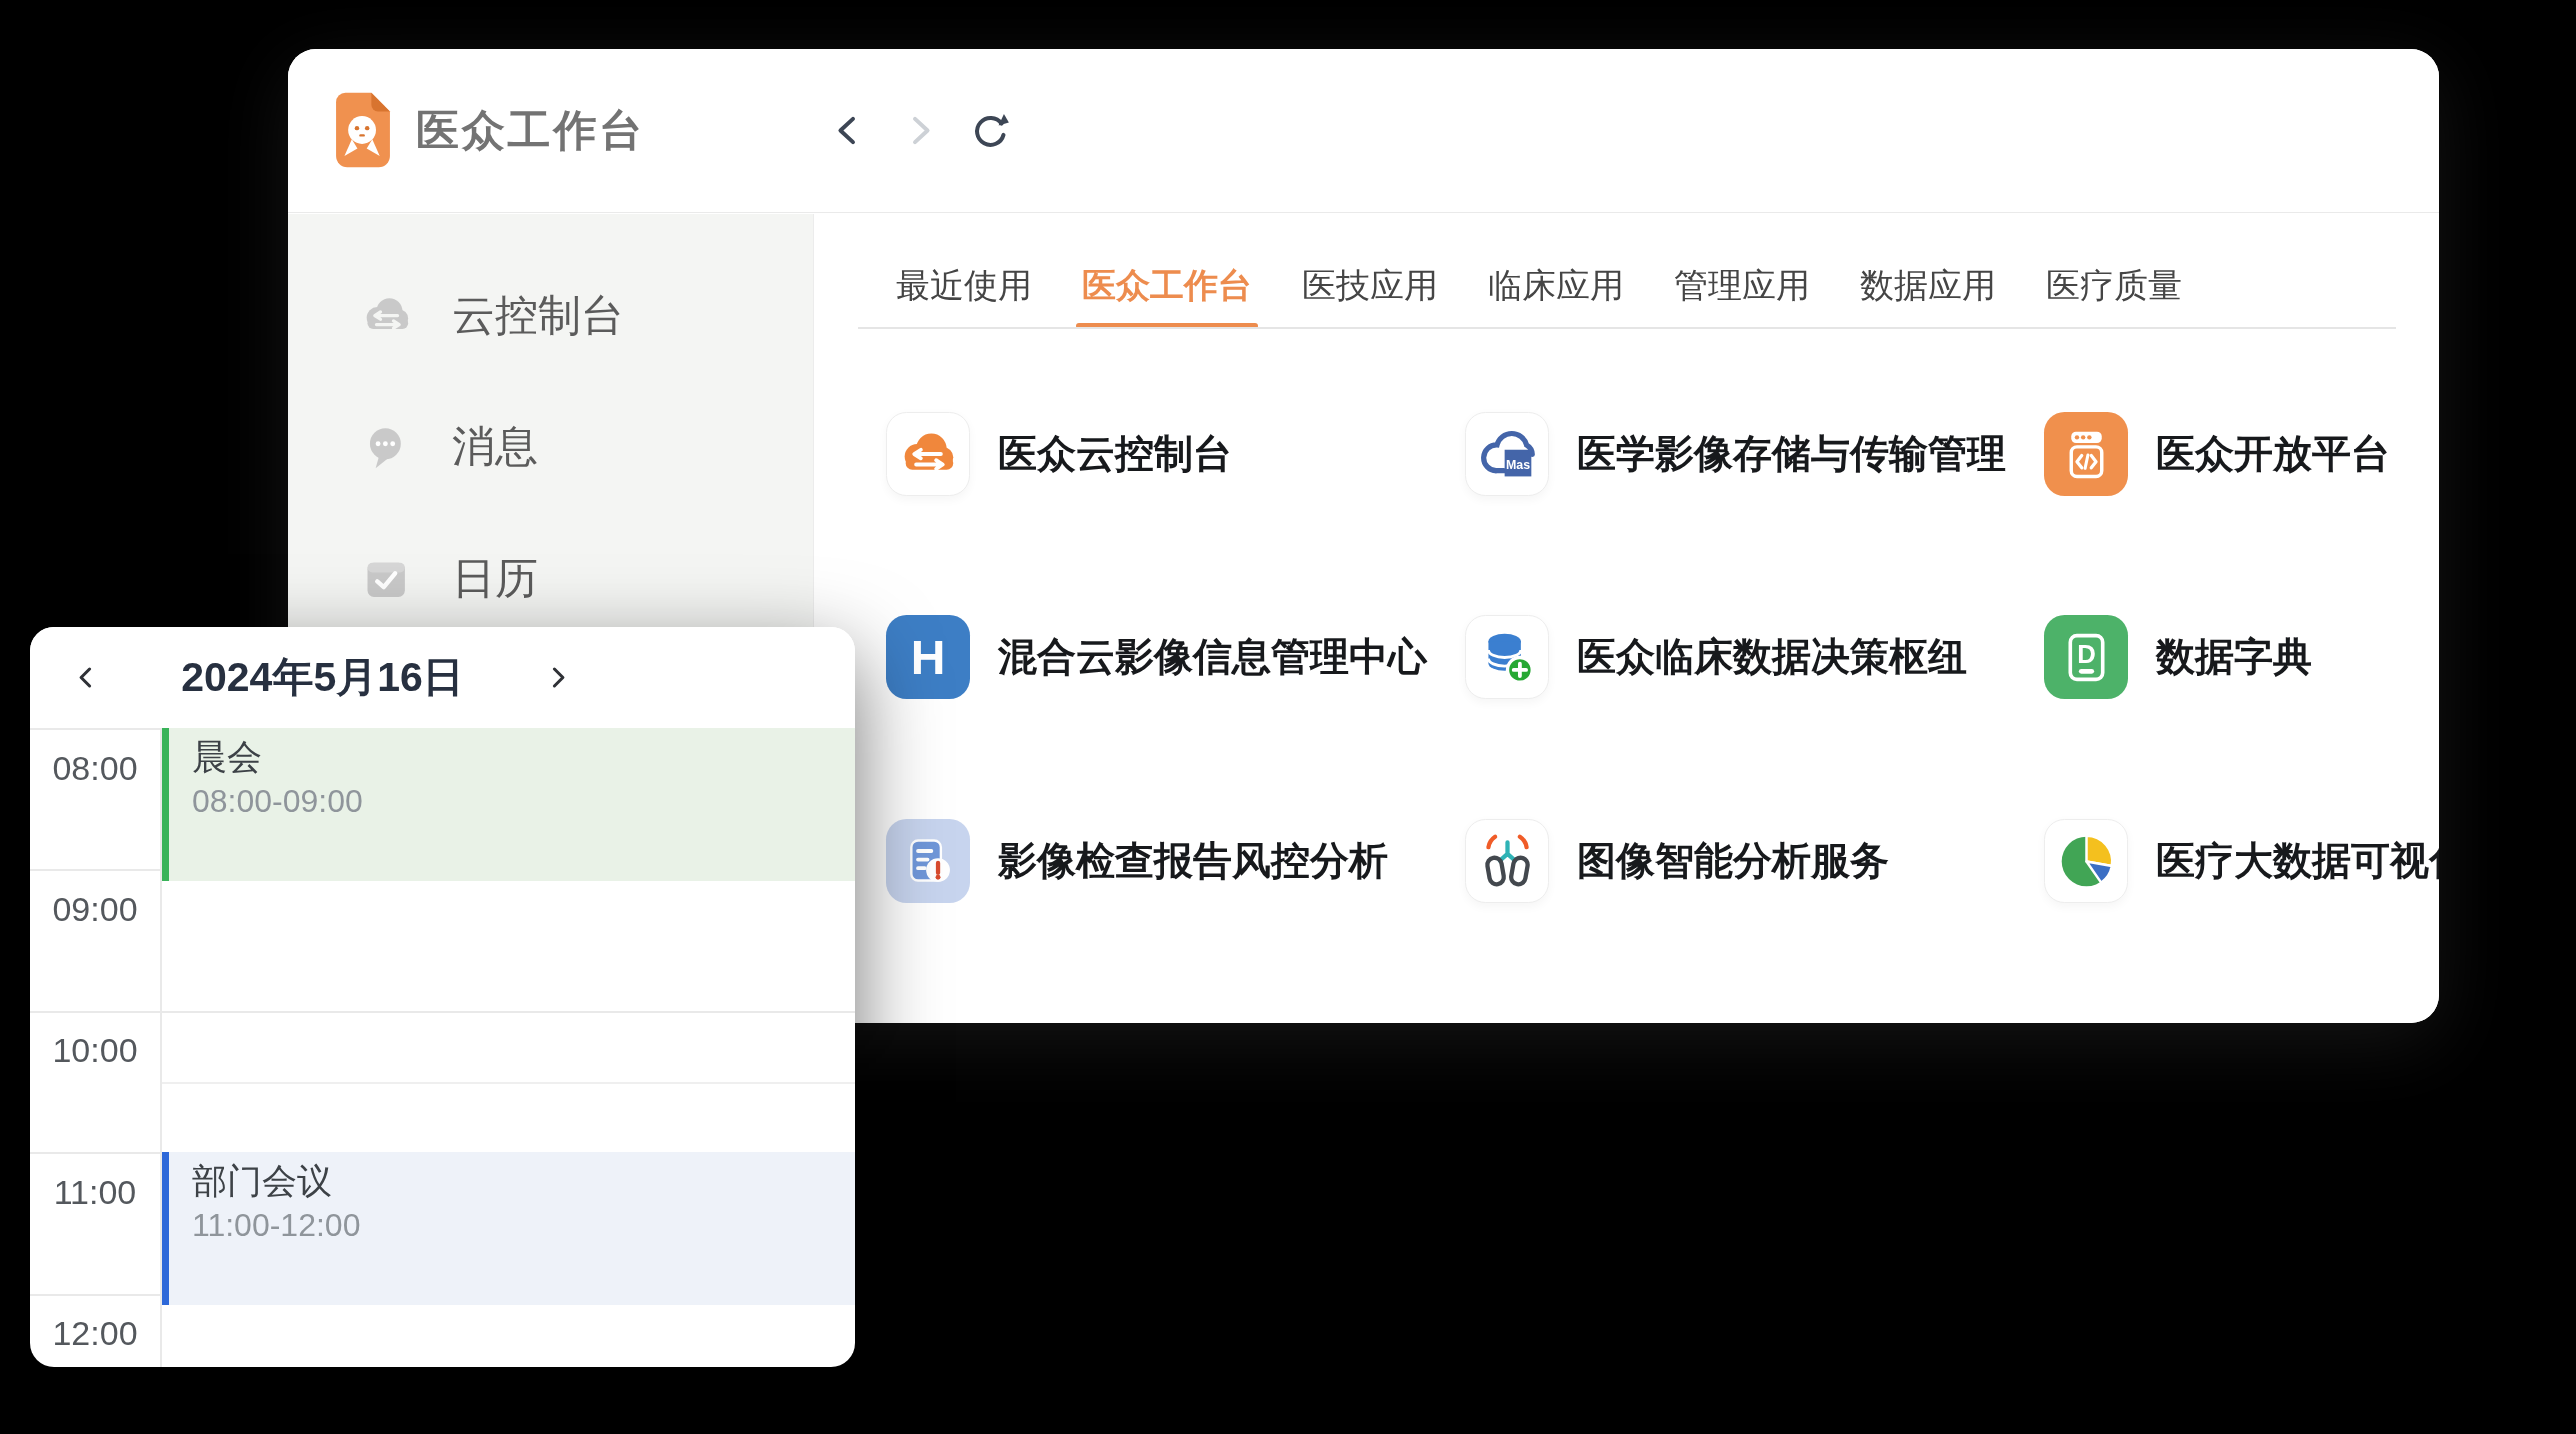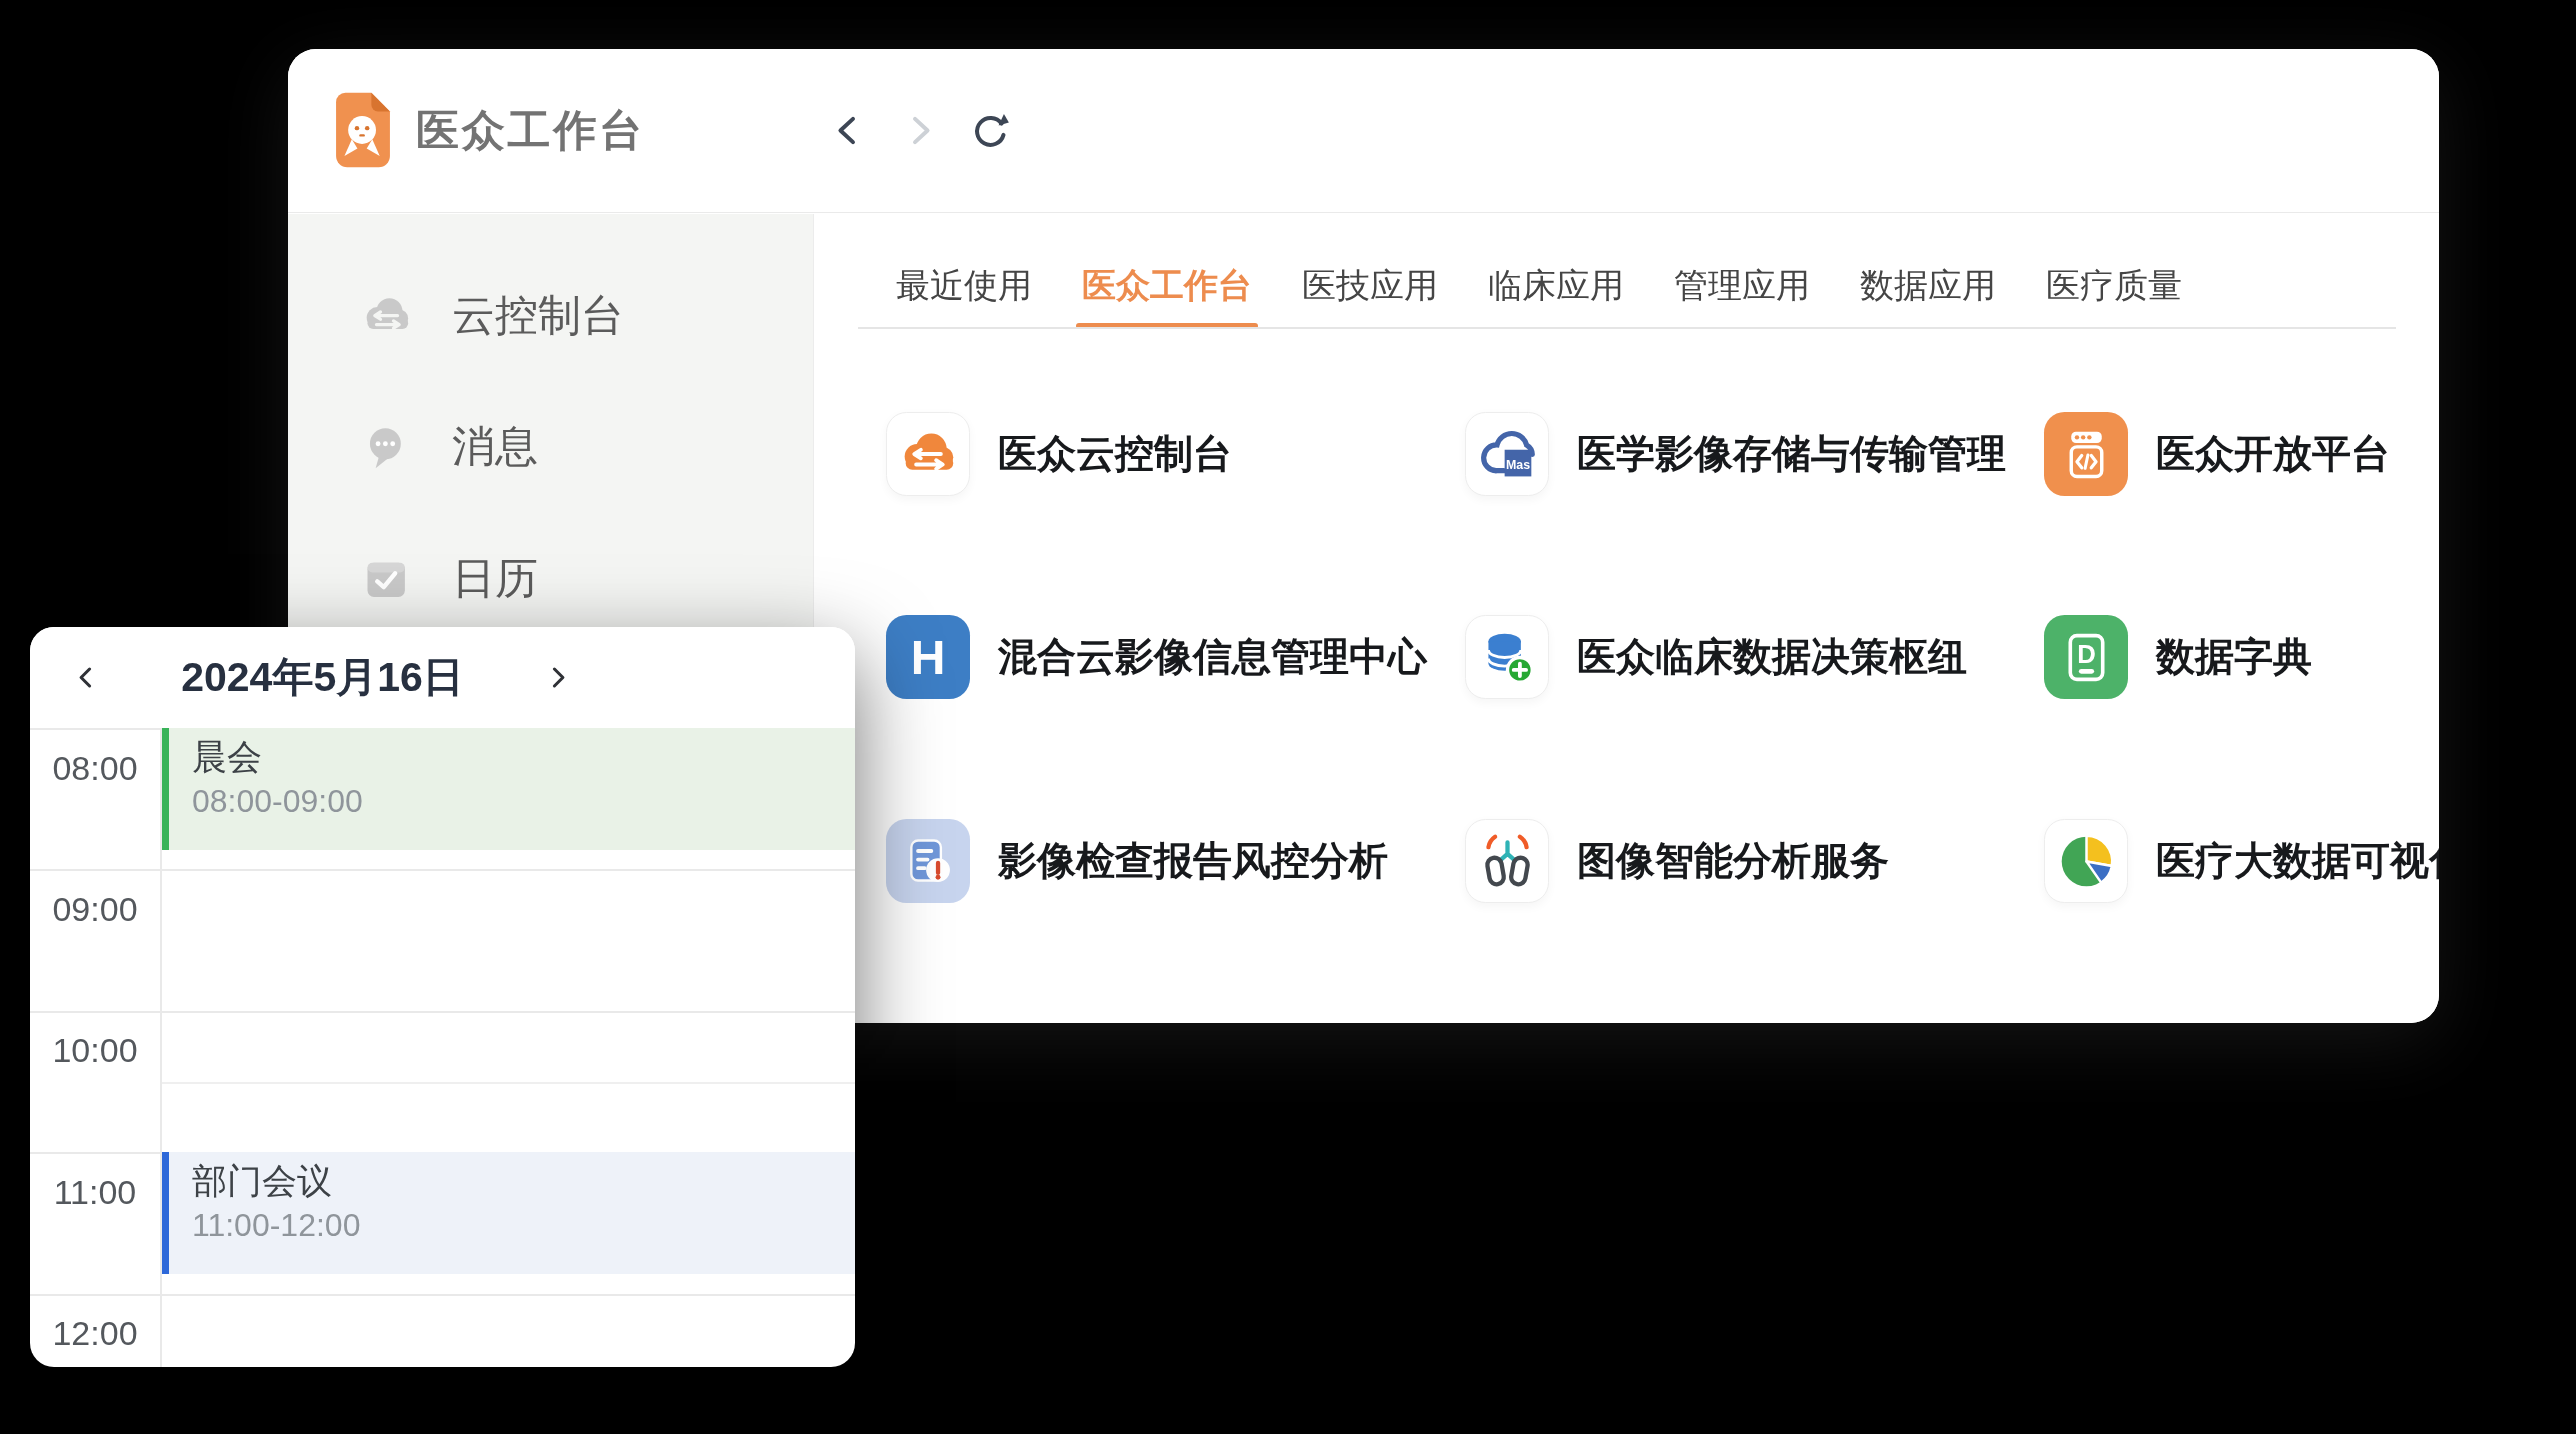--- a/index.html
+++ b/index.html
@@ -61,21 +61,21 @@
   .cal-nav{position:absolute;top:0;width:60px;height:101px;display:flex;align-items:center;
            justify-content:center;cursor:pointer;}
   .cal-prev{left:26px}.cal-next{left:497px}
   .cal-date{position:absolute;left:97px;top:0;width:391px;height:101px;line-height:101px;
             text-align:center;font-size:41px;font-weight:600;color:#273040;white-space:nowrap;}
   .cal-grid{position:absolute;left:0;top:101px;right:0;bottom:0;}
   .hline{position:absolute;left:0;right:0;height:1.9px;background:#e9e9e9;}
   .hhalf{position:absolute;left:130px;right:0;height:1.9px;background:#efefef;}
   .vsep{position:absolute;left:130px;top:0;bottom:0;width:1.9px;background:#e9e9e9;}
   .time{position:absolute;left:0;width:130px;text-align:center;font-size:34px;color:#54585d;}
-  .event{position:absolute;left:132px;right:0;height:122px;padding-left:16px;}
+  .event{position:absolute;left:132px;right:0;height:153px;padding-left:16px;}
   .event .bar{position:absolute;left:0;top:0;bottom:0;width:6.5px;}
   .event .ebody{position:absolute;left:30px;top:7.4px;right:9.3px;}
   .etitle{font-size:35px;font-weight:500;color:#3d4247;line-height:1.25;}
   .etime{font-size:32px;color:#8f959b;margin-top:3.7px;}
   #event0{top:0;background:#e9f2e7;} #event0 .bar{background:#39b359;}
   #event1{top:141px;background:#fdf4e2;} #event1 .bar{background:#f6a52b;}
   #event2{top:424px;background:#eef2f9;} #event2 .bar{background:#2d68d9;}
   .pill{width:259px;height:34px;background:#fff;border-radius:17px;margin:5.6px 0 15px 0;}
 </style>
 </head>

